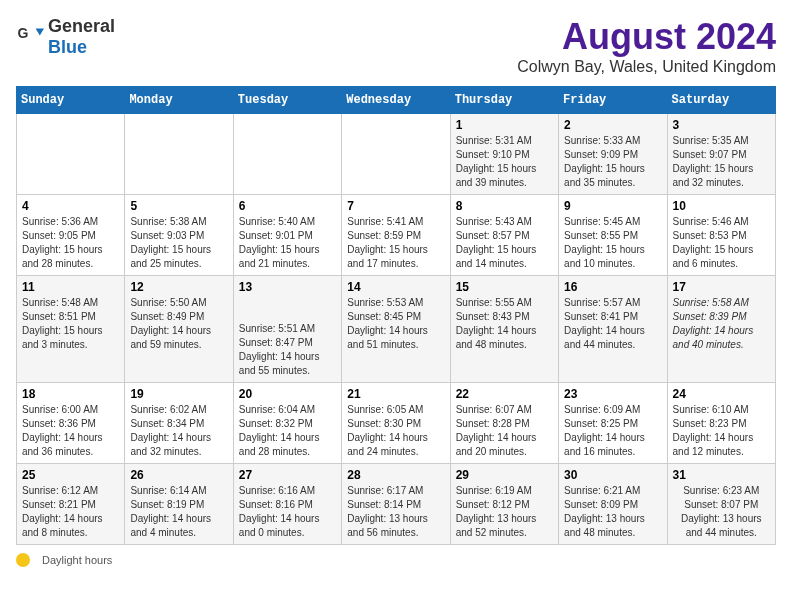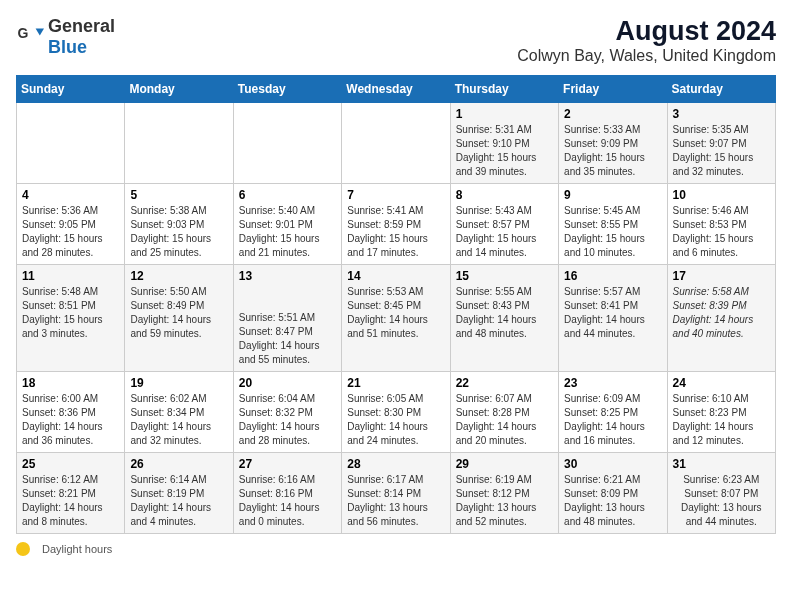--- a/index.html
+++ b/index.html
@@ -22,41 +22,42 @@
       gap: 4px;
     }
     .logo-icon {
       width: 28px;
       height: 28px;
     }
     .title-block {
       text-align: right;
     }
     .month-title {
-      font-size: 27px;
+      font-size: 36px;
       font-weight: bold;
-      color: #0f172a;
+      color: #4c1d95;
     }
     .location-title {
       font-size: 16px;
       color: #333;
     }
     .calendar-table {
       width: 100%;
       border-collapse: collapse;
       font-size: 11px;
     }
     .calendar-table thead tr th {
       background-color: #1a6eb5;
       color: #fff;
       padding: 6px 4px;
       text-align: left;
       font-size: 12px;
       font-weight: bold;
       border: 1px solid #1a6eb5;
+      font-family: Liberation Mono, monospace;
     }
     .calendar-table tbody tr td {
       border: 1px solid #ccc;
       padding: 4px 5px;
       vertical-align: top;
       width: calc(100% / 7);
       height: 80px;
       background: #fff;
     }
     .calendar-table tbody tr:nth-child(odd) td {

